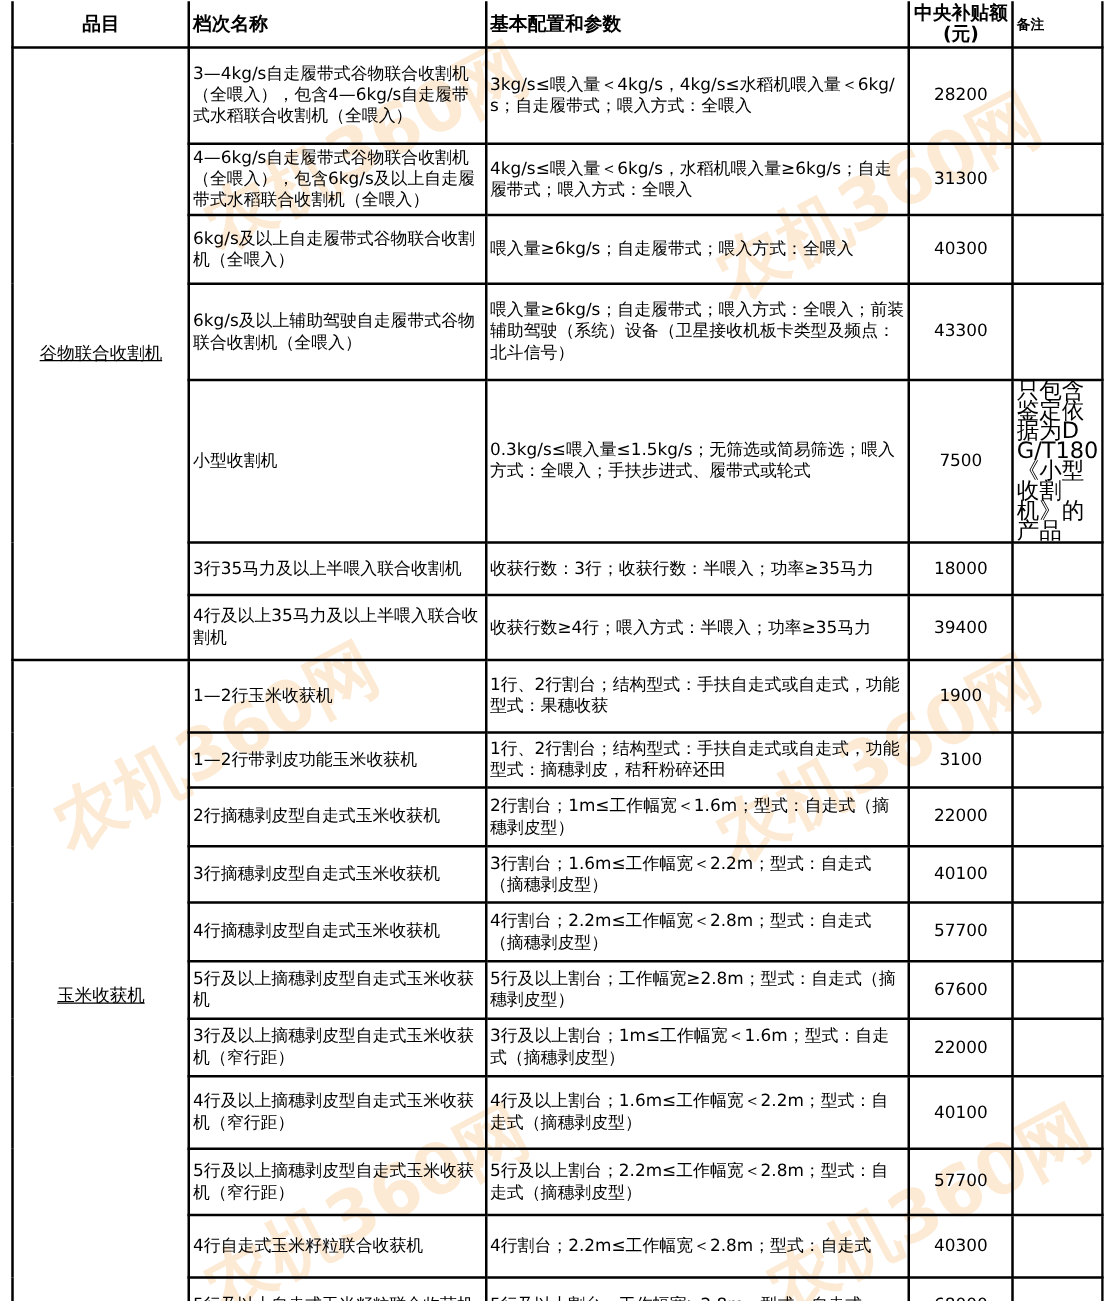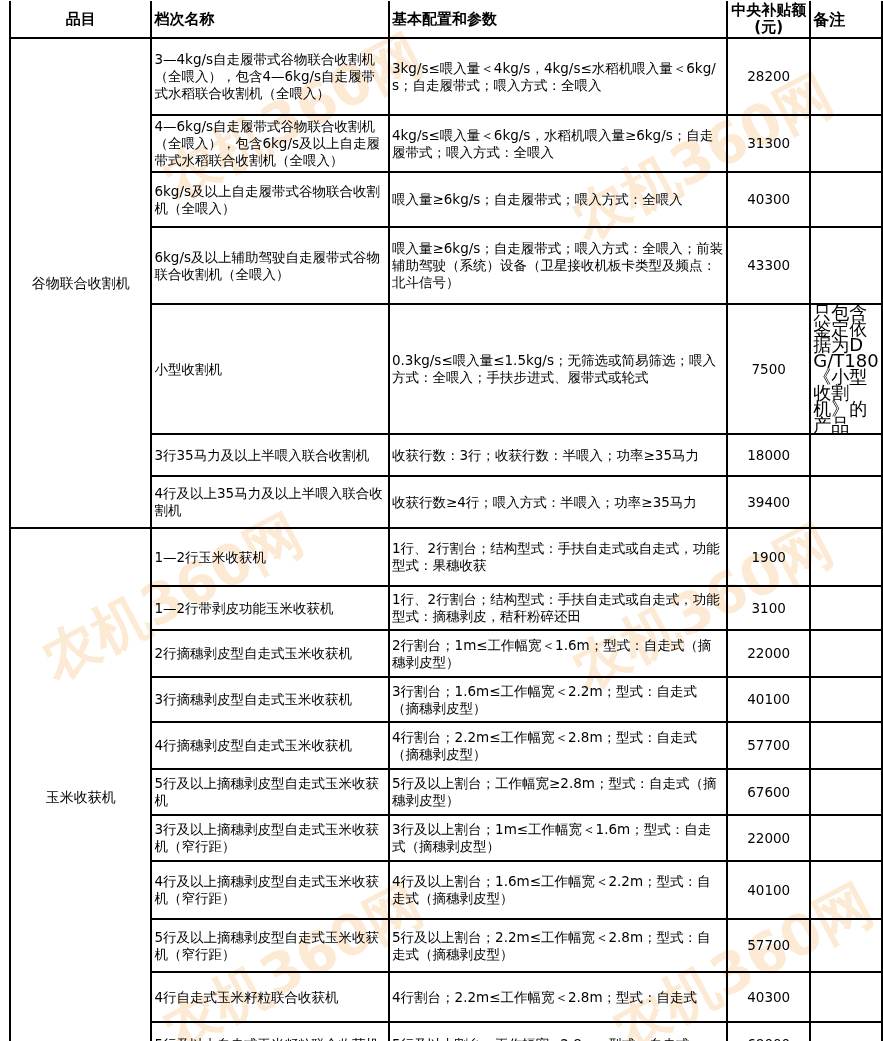--- a/index.html
+++ b/index.html
@@ -7,22 +7,22 @@
            font-family: "DejaVu Sans", "Liberation Sans", sans-serif; color: #000; }
     .wm-layer { position: absolute; inset: 0; pointer-events: none; z-index: 0; overflow: hidden; }
     .wm { position: absolute; font-family: "DejaVu Sans", sans-serif; font-weight: bold;
           font-size: 56px; color: #fbe3c6; transform: rotate(-28deg); white-space: nowrap; opacity: 0.75; }
     table { position: absolute; left: 9px; top: 1px; border-collapse: collapse; table-layout: fixed;
             z-index: 1; background: transparent; border-radius: 32px; }
     td, th { border: 2px solid #000; padding: 0 2px; vertical-align: middle; font-size: 13.5px;
              line-height: 17px; font-weight: normal; word-break: break-all; background: transparent; }
     th { text-align: left; font-weight: bold; font-size: 15px; }
     th.c { text-align: center; }
-    th.sm { font-size: 16px; }
-    td.cat { text-align: center; font-size: 14px; background: #fff0; }
+    th.sm { font-size: 11px; }
+    td.cat { text-align: center; font-size: 14px; background: #fff0; text-decoration: underline; }
     td.num { text-align: center; font-size: 13.5px; }
     td.note { font-size: 18px; line-height: 16px; margin-top: 32px; }
     table tr:first-child th { border-top: 0; }
     col.c1 { width: 143px; } col.c2 { width: 240px; } col.c3 { width: 342px; }
     col.c4 { width: 84px; } col.c5 { width: 72px; }
   </style>
 </head>
 <body>
 
 <div class="wm-layer">

